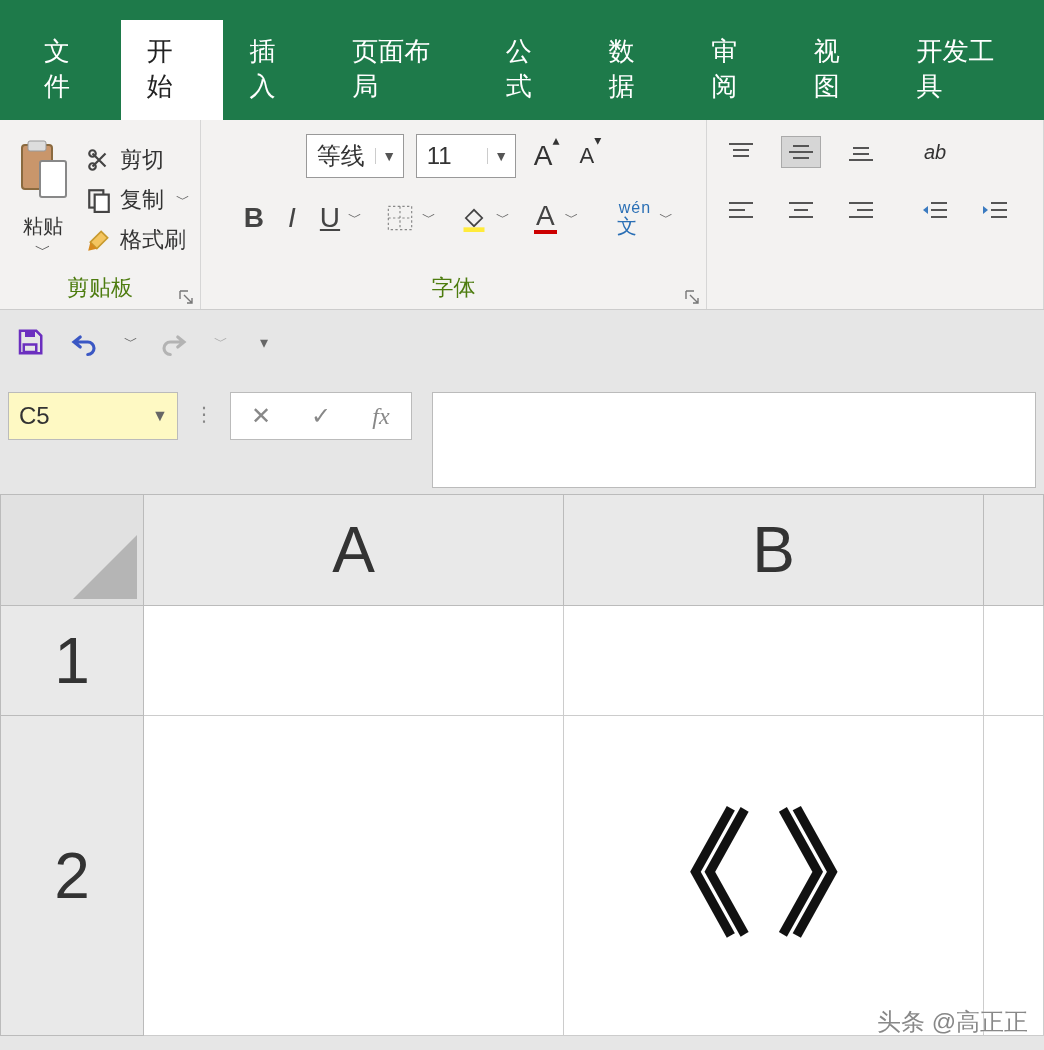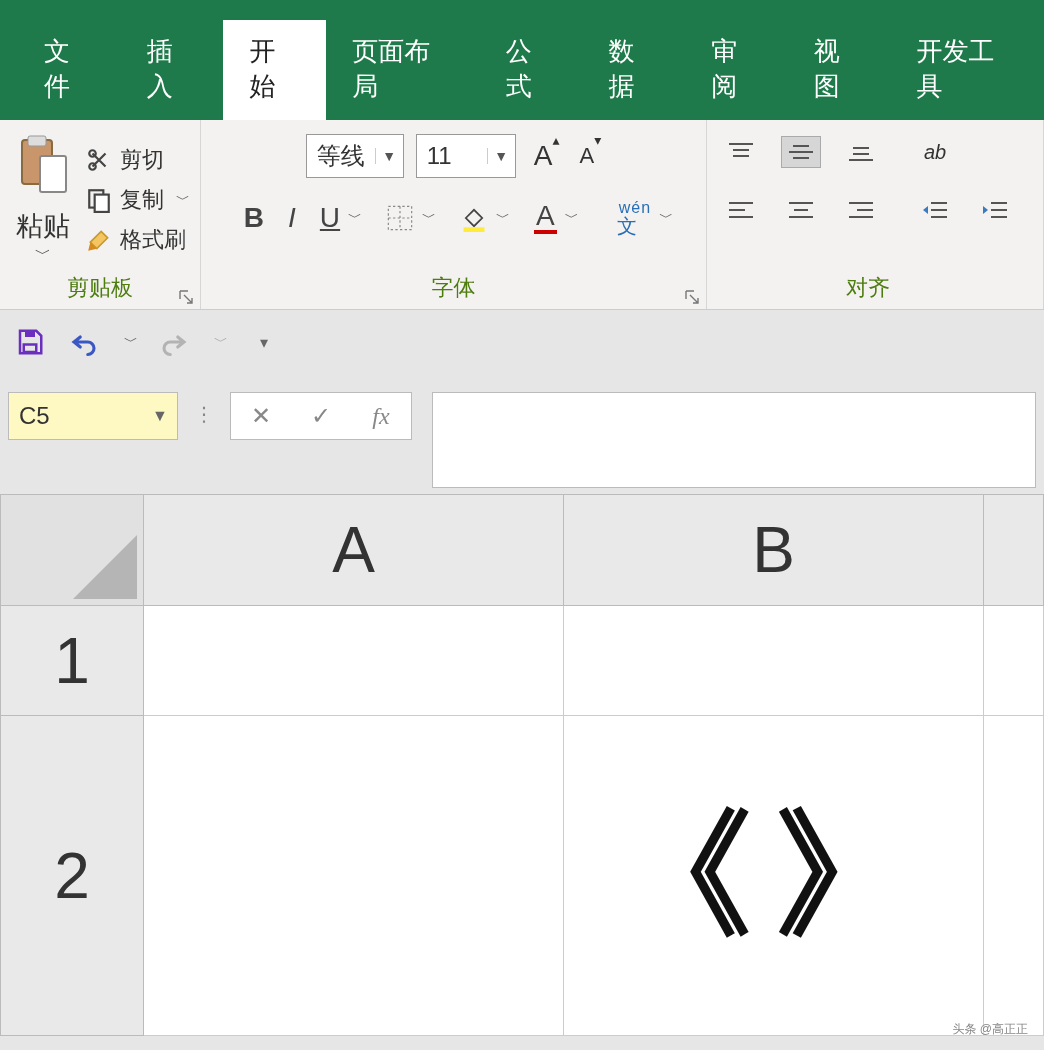--- a/index.html
+++ b/index.html
@@ -16,21 +16,21 @@
   .ribbon { background: #f3f2f1; border-bottom: 1px solid #ccc; display: flex; height: 190px; }
   .group { border-right: 1px solid #d6d6d6; padding: 8px 10px 2px 10px; display: flex; flex-direction: column; justify-content: space-between; position: relative; }
   .group-body { display: flex; gap: 10px; flex: 1; }
   .group-label { text-align: center; font-size: 22px; color: #4d7c0f; padding: 2px 0 4px; position: relative; }
   .corner-launcher { position: absolute; right: 6px; bottom: 4px; width: 16px; height: 16px; }
   .corner-launcher svg { width:16px; height:16px; }
 
   
   .clip-left { display:flex; flex-direction:column; align-items:center; justify-content:center; padding:4px 6px; }
   .clip-left .paste-icon { width:54px; height:62px; }
-  .clip-left .paste-label { font-size:27px; margin-top:12px; }
+  .clip-left .paste-label { font-size:20px; margin-top:12px; }
   .clip-left .paste-drop { font-size:16px; color:#555; }
   .clip-right { display:flex; flex-direction:column; gap:10px; justify-content:center; }
   .clip-item { display:flex; align-items:center; gap:8px; font-size:22px; }
   .clip-item .ic { width:26px; height:26px; display:flex; align-items:center; justify-content:center; }
   .mini-drop { font-size:14px; color:#666; padding-left:4px; }
 
   
   .font-group { flex:1; }
   .font-top { display:flex; gap:12px; align-items:center; padding:6px 4px; }
   .combo { background:#fff; border:1px solid #999; display:flex; align-items:center; height:44px; }
@@ -79,33 +79,33 @@
   .select-all { width:160px; background:#e1e1e1; border:1px solid #bbb; position:relative; }
   .select-all::after { content:""; position:absolute; right:6px; bottom:6px; width:0; height:0; border-left:64px solid transparent; border-bottom:64px solid #b5b5b5; }
   .col-head { flex:0 0 420px; background:#e9e9e9; border:1px solid #bbb; border-left:none; display:flex; align-items:center; justify-content:center; font-size:64px; font-weight:300; color:#333; }
   .row { display:flex; }
   .row-head { width:160px; background:#e9e9e9; border:1px solid #bbb; border-top:none; display:flex; align-items:center; justify-content:center; font-size:64px; font-weight:300; color:#333; }
   .cell { flex:0 0 420px; background:#fff; border:1px solid #ccc; border-top:none; border-left:none; display:flex; align-items:center; justify-content:center; }
   .row.r1 .row-head, .row.r1 .cell { height:110px; }
   .row.r2 .row-head, .row.r2 .cell { height:320px; }
   .quote-mark { font-size:140px; letter-spacing:20px; font-weight:bold; color:#111; }
 
-  .watermark { position:fixed; right:16px; bottom:12px; font-size:12px; color:#888; text-shadow:0 0 3px #fff; }
+  .watermark { position:fixed; right:16px; bottom:12px; font-size:24px; color:#888; text-shadow:0 0 3px #fff; }
 
   svg { display:block; }
 </style>
 </head>
 <body>
 
 <div class="header">
   <div class="titlebar"></div>
   <div class="tabs">
     <div class="tab">文件</div>
+    <div class="tab active">开始</div>
     <div class="tab">插入</div>
-    <div class="tab active">开始</div>
     <div class="tab">页面布局</div>
     <div class="tab">公式</div>
     <div class="tab">数据</div>
     <div class="tab">审阅</div>
     <div class="tab">视图</div>
     <div class="tab">开发工具</div>
   </div>
 </div>
 
 <div class="ribbon">
@@ -297,21 +297,20 @@
               <svg width="28" height="24" viewBox="0 0 28 24">
                 <line x1="10" y1="5" x2="26" y2="5" stroke="#555" stroke-width="2"></line>
                 <line x1="10" y1="12" x2="26" y2="12" stroke="#555" stroke-width="2"></line>
                 <line x1="10" y1="19" x2="26" y2="19" stroke="#555" stroke-width="2"></line>
                 <path d="M2 8 L7 12 L2 16 Z" fill="#3a7ac0"></path>
               </svg>
             </span>
         </div>
       </div>
     </div>
-    <div class="group-label">对齐</div>
   </div>
 </div>
 
 <div class="qat">
   <span class="qbtn">
     <svg width="30" height="30" viewBox="0 0 24 24">
         <path d="M4 3 H17 L21 7 V21 H4 Z" fill="none" stroke="#6b2fbf" stroke-width="2"></path>
         <rect x="7" y="14" width="10" height="6" fill="none" stroke="#6b2fbf" stroke-width="2"></rect>
         <rect x="8" y="3" width="8" height="5" fill="#6b2fbf"></rect>
       </svg>

